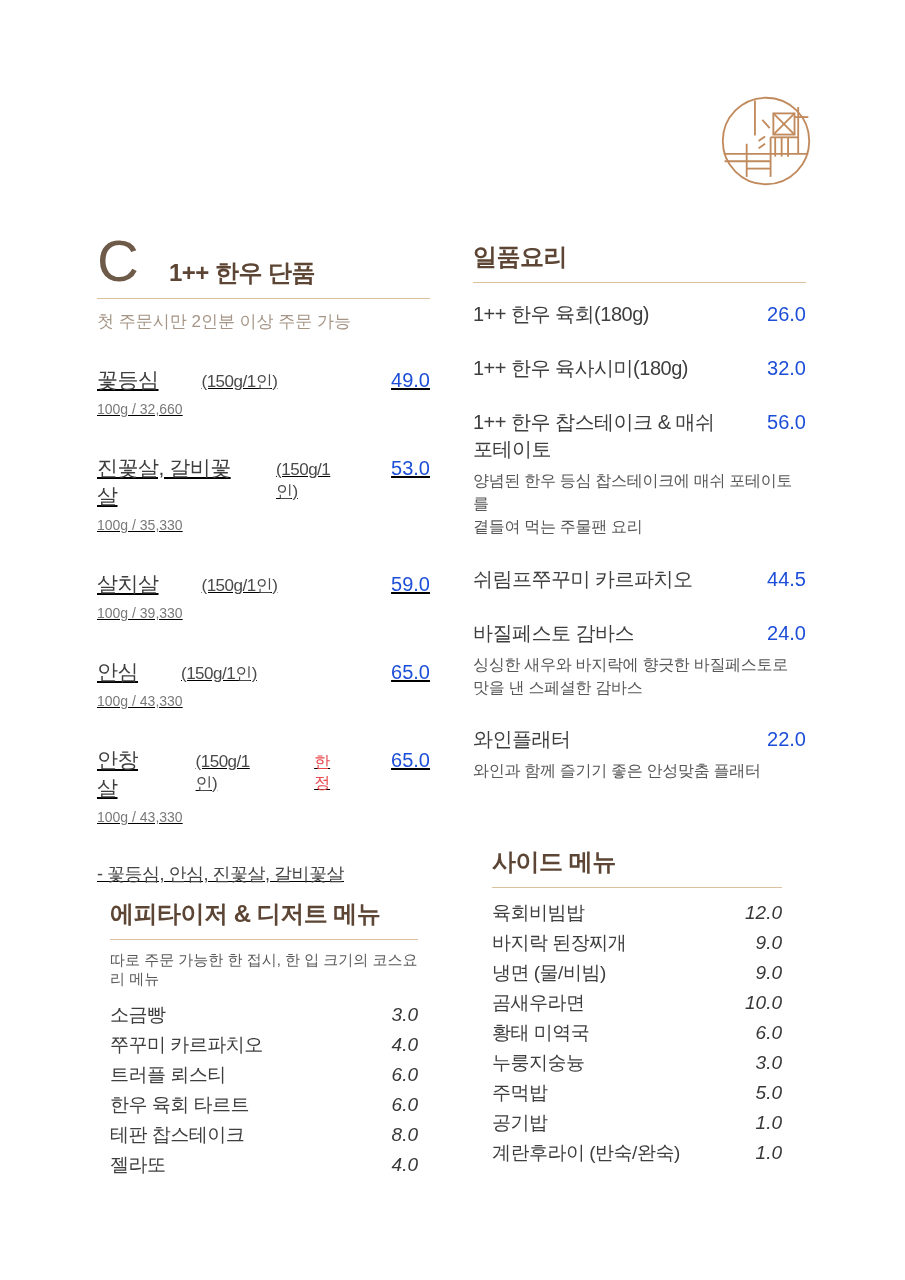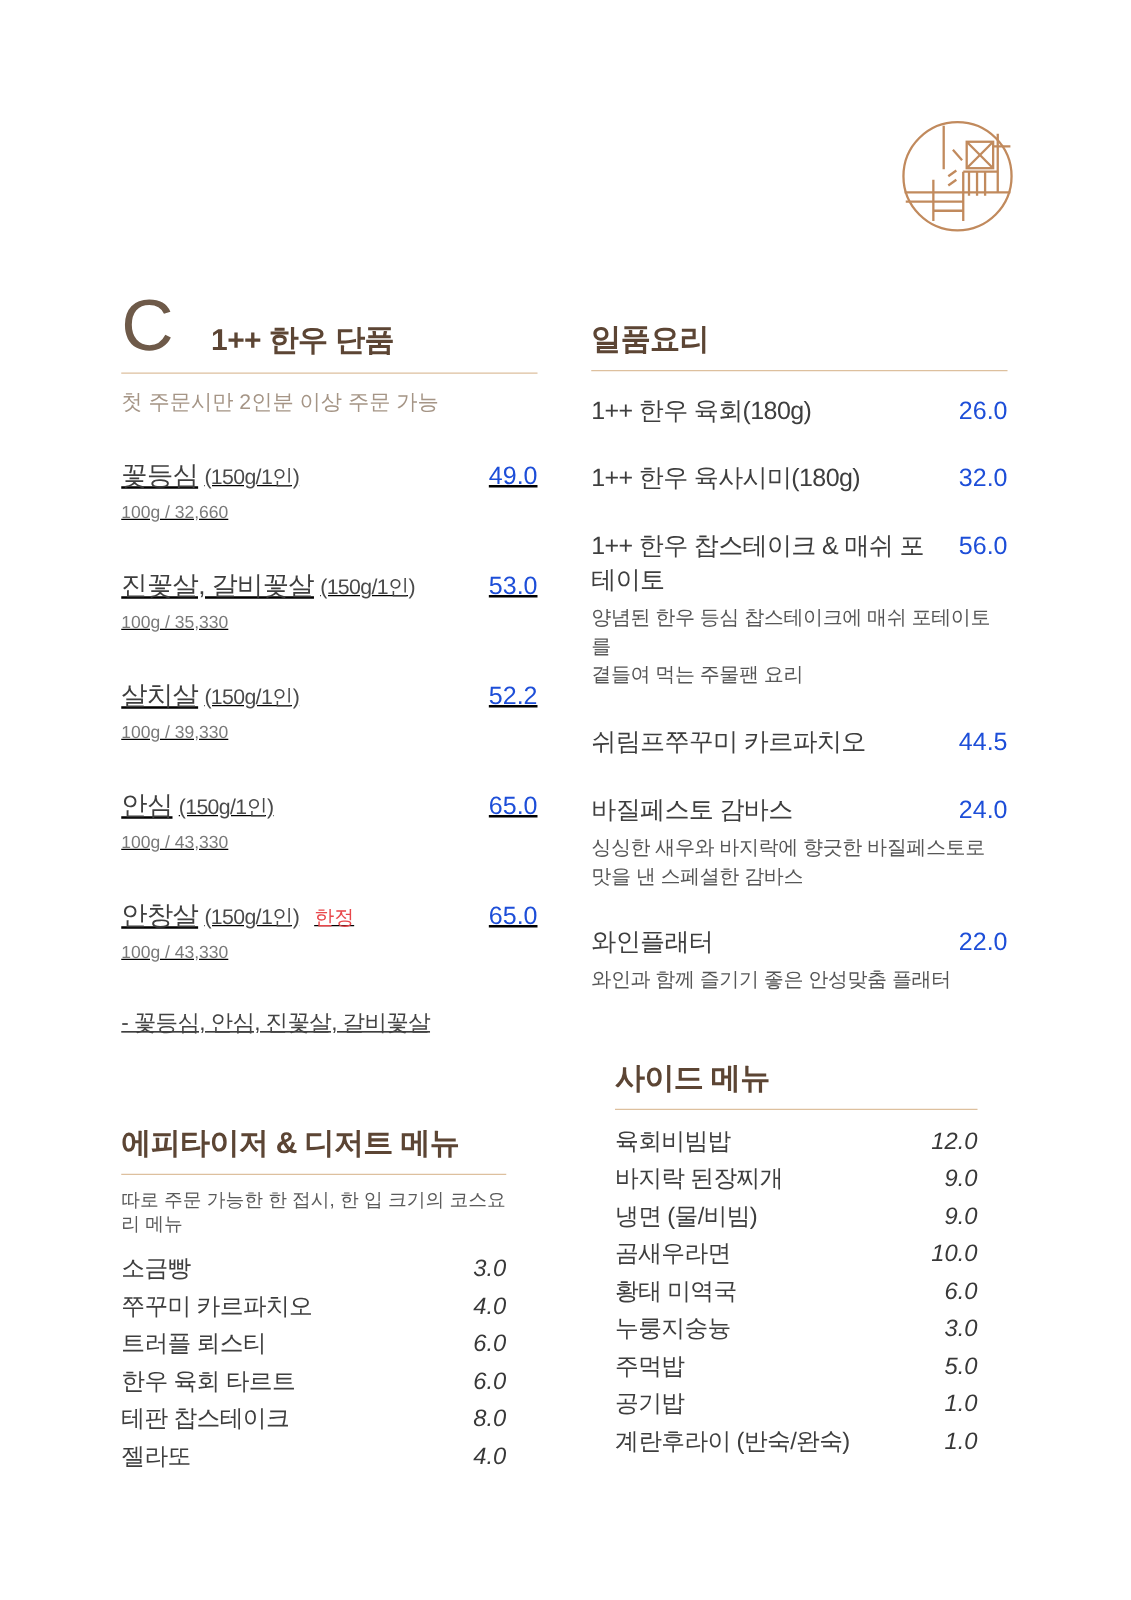--- a/index.html
+++ b/index.html
@@ -21,38 +21,38 @@
   .sec-note{margin:11px 0 0;}
 
   
   .sec-hanwoo{left:97px;top:233px;width:333px;}
   .hanwoo-header{display:flex;align-items:baseline;}
   .big-letter{font-size:58px;line-height:56px;color:#6e5a49;font-weight:400;}
   .hanwoo-header .sec-title{margin-left:30px;}
   .sec-hanwoo .sec-note{font-size:17px;color:#a59586;}
   .hanwoo-items{margin-top:33px;text-decoration:underline;}
   .h-item{margin-bottom:37px;}
-  .row{display:flex;align-items:baseline;}
+  .row{display:flex;align-items:baseline;gap:38px;}
   .iname{font-size:21px;color:#3e3e3e;font-weight:500;letter-spacing:-0.5px;}
   .isize{font-size:17px;color:#4a4a4a;margin-left:5px;letter-spacing:-0.5px;}
   .ibadge{font-size:16px;color:#e8474b;margin-left:12px;}
   .iprice{margin-left:auto;font-size:20px;color:#1d4ed8;padding-left:10px;}
   .iunit{font-size:14px;color:#7a7a7a;margin-top:7px;}
   .inote{font-size:18px;color:#434343;margin-top:5px;letter-spacing:-0.5px;}
 
   
-  .sec-appetizer{left:97px;top:898px;width:308px;}
+  .sec-appetizer{left:110px;top:898px;width:308px;}
   .sec-appetizer .sec-note{font-size:15px;color:#5a5a5a;}
   .simple-rows{margin-top:13px;}
   .s-row{display:flex;align-items:baseline;height:30px;gap:24px;}
   .sname{font-size:19px;color:#3e3e3e;letter-spacing:-0.5px;}
   .sprice{margin-left:auto;font-size:19px;color:#383838;font-style:italic;}
 
   
-  .sec-ilpum{left:473px;top:255px;width:333px;}
+  .sec-ilpum{left:473px;top:241px;width:333px;}
   .ilpum-items{margin-top:18px;}
   .p-item{margin-bottom:27px;}
   .p-item .iname{font-size:20px;font-weight:500;}
   .idesc{font-size:16px;color:#565656;line-height:1.45;margin-top:6px;white-space:pre-line;letter-spacing:-0.3px;}
 
   
   .sec-side{left:492px;top:846px;width:290px;}
   .sec-side .simple-rows{margin-top:12px;}
 </style>
 </head>
@@ -112,21 +112,21 @@
           </div>
           <div class="iunit">100g / 35,330</div>
 
         </div>
 
         <div class="h-item">
           <div class="row">
             <span class="iname">살치살</span>
             <span class="isize">(150g/1인)</span>
 
-            <span class="iprice">52.2</span>
+            <span class="iprice">59.0</span>
           </div>
           <div class="iunit">100g / 39,330</div>
 
         </div>
 
         <div class="h-item">
           <div class="row">
             <span class="iname">안심</span>
             <span class="isize">(150g/1인)</span>
 

